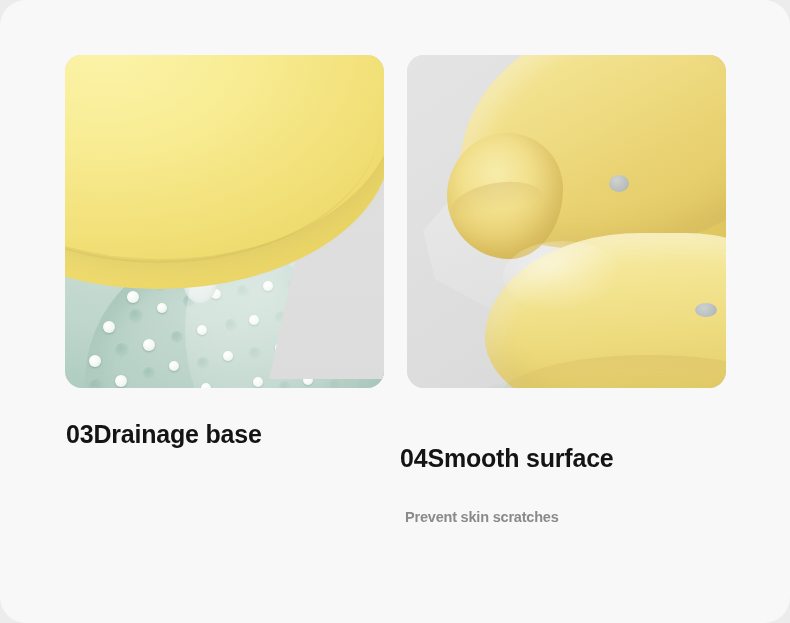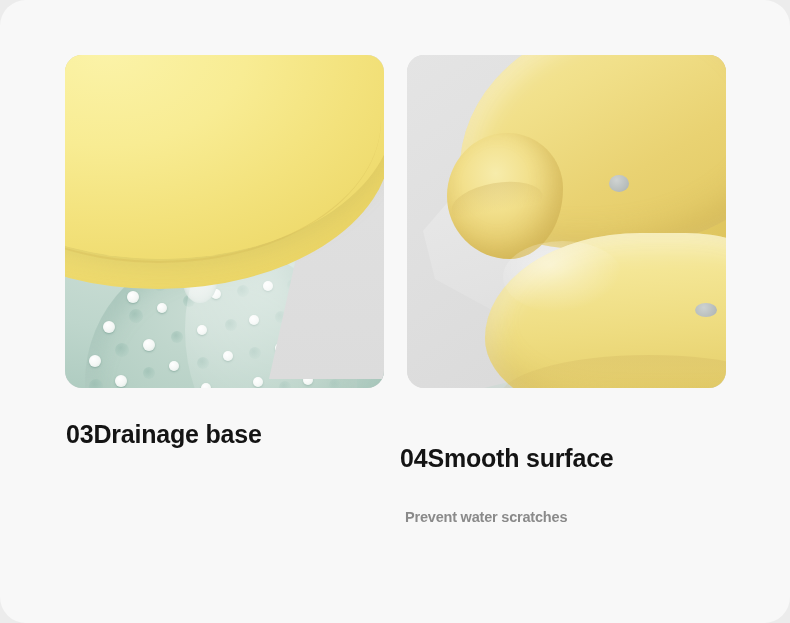--- a/index.html
+++ b/index.html
@@ -401,16 +401,16 @@
       <div class="r-knob"></div>
       <div class="r-seat"></div>
       <div class="r-seat-bump"></div>
       <div class="r-seat-lip"></div>
       <div class="r-knob2"></div>
     </div>
   </div>
 
   <div class="caption right">
     <div class="cap-title">04Smooth surface</div>
-    <div class="cap-sub">Prevent water scratches</div>
+    <div class="cap-sub">Prevent skin scratches</div>
   </div>
 
 </div>
 
 </body></html>

